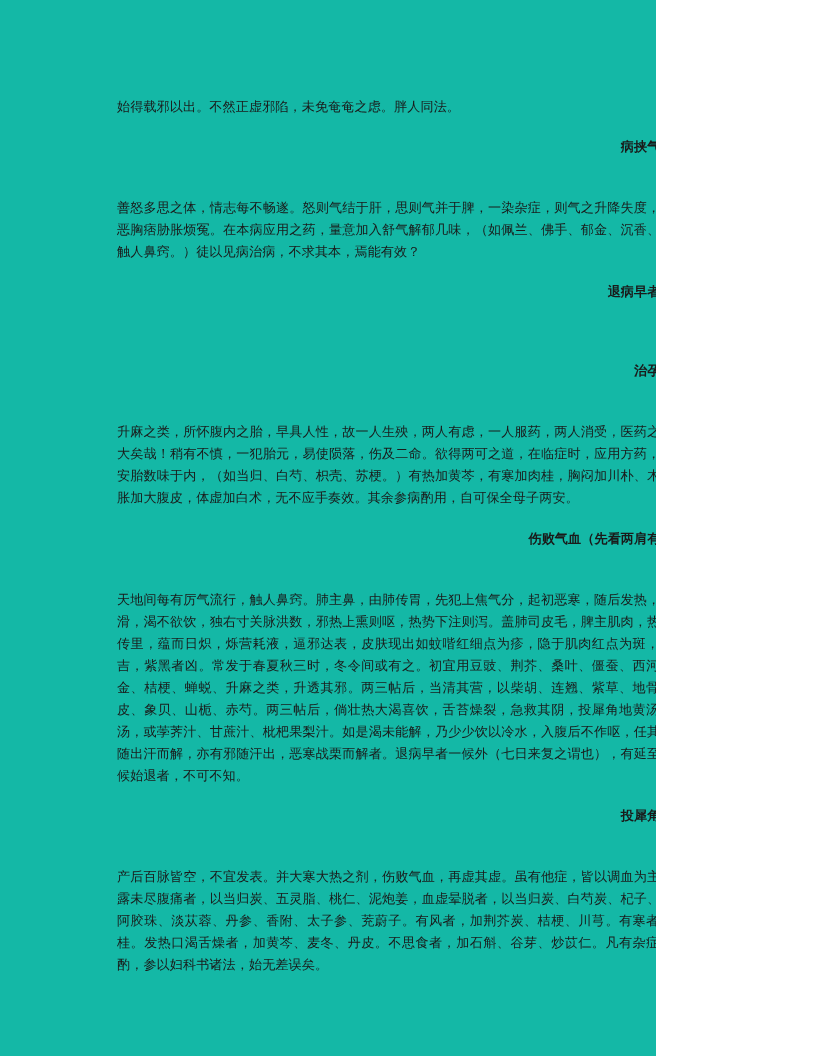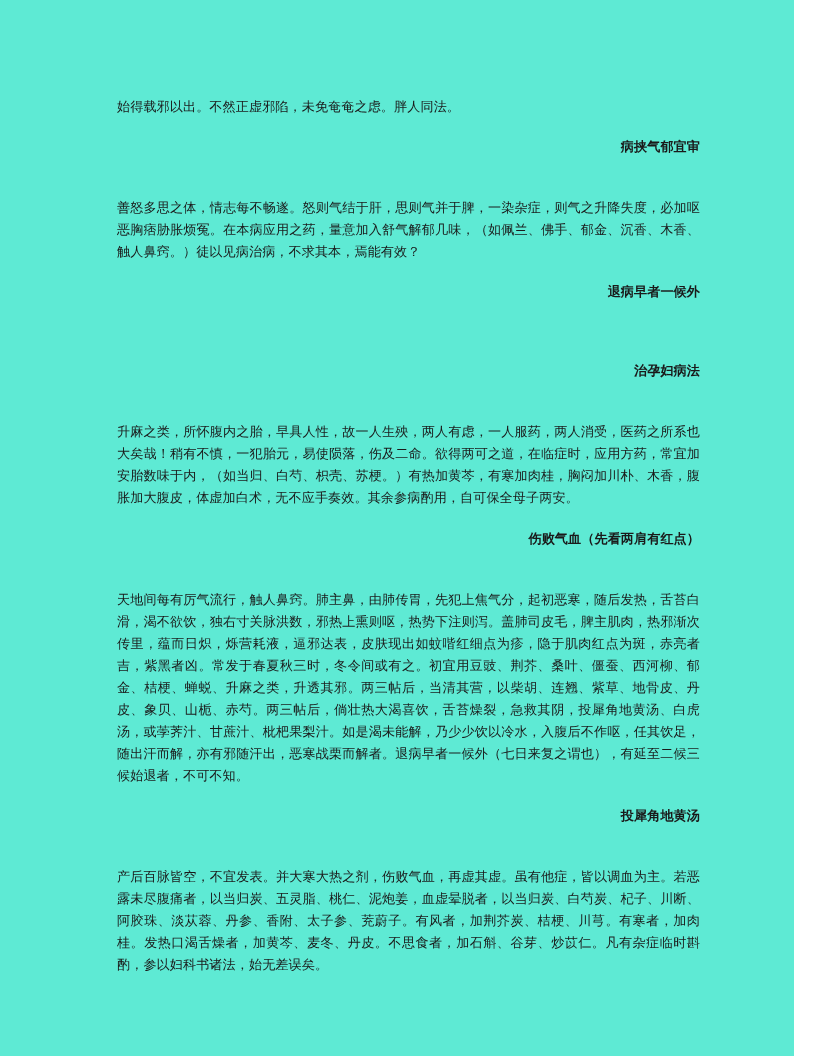--- a/index.html
+++ b/index.html
@@ -9,25 +9,25 @@
   }
   body {
     width: 816px;
     height: 1056px;
     font-family: "Liberation Serif", "DejaVu Serif", serif;
     color: #000000;
     -webkit-font-smoothing: antialiased;
   }
   .page {
     position: relative;
-    width: 794px;
+    width: 656px;
     height: 1056px;
     box-sizing: border-box;
     padding: 96px 116px 96px 117px;
-    background: #5eead4;
+    background: #14b8a6;
     overflow: hidden;
   }
   .doc-body {
     width: 583px;
   }
   
   .para {
     font-size: 13.1px;
     line-height: 22.05px;
     text-align: justify;

